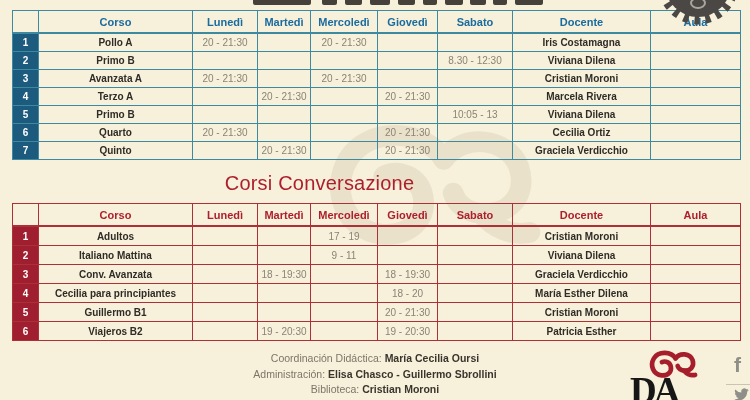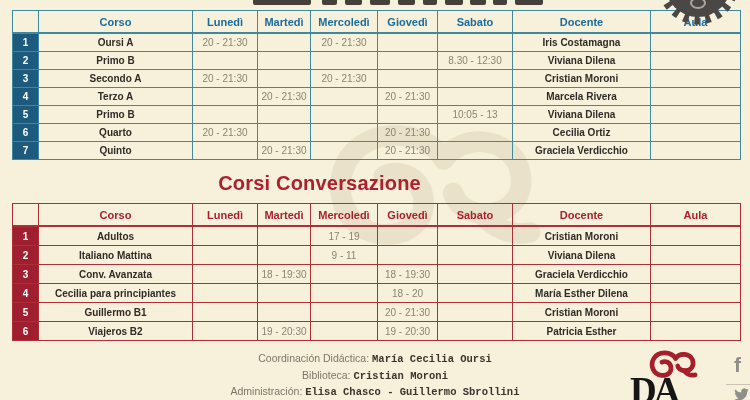--- a/index.html
+++ b/index.html
@@ -24,26 +24,26 @@
   .t2 td,.t2 th{border-color:#ad2f38;}
   .t2 th{color:#ad1f2d;}
   .t2 td{height:18px;}
   .t2 .num{background:#9f1f30;}
   .num{color:#ffffff;font-weight:bold;}
   .course{font-weight:bold;color:#2f2c27;}
   .time{color:#8b8374;}
   .doc{font-weight:bold;color:#2f2c27;}
   
   .sect-title{position:absolute;left:0;top:172px;width:639px;text-align:center;z-index:2;
-              font-size:20px;font-weight:bold;color:#ad1f2d;letter-spacing:0.2px;}
+              font-size:20px;font-weight:normal;color:#ad1f2d;letter-spacing:0.2px;}
   
   .credits{position:absolute;left:0;top:351px;width:750px;text-align:center;z-index:2;
            font-size:10.5px;line-height:15.5px;}
   .credits .lbl{color:#7d7668;}
-  .credits .val{color:#39352d;font-weight:bold;font-family:Liberation Mono, monospace;}
+  .credits .val{color:#39352d;font-weight:bold;}
   
   .logo-swirl{position:absolute;left:644px;top:349px;width:58px;height:34px;z-index:2;}
   .logo-da{position:absolute;left:630px;top:372px;z-index:2;font-family:"Liberation Serif",serif;
            font-weight:bold;font-size:37px;letter-spacing:-3px;color:#161616;line-height:1;}
   
   .fb{position:absolute;left:734px;top:353px;z-index:2;font-weight:bold;font-size:21px;color:#8f8f89;}
   .social-divider{position:absolute;left:726px;top:384px;width:24px;height:1px;background:#c9c4b6;z-index:2;}
   .bird{position:absolute;left:733px;top:388px;width:17px;height:13px;z-index:2;}
 </style>
 </head>
@@ -98,21 +98,21 @@
         <th>Lunedì</th>
         <th>Martedì</th>
         <th>Mercoledì</th>
         <th>Giovedì</th>
         <th>Sabato</th>
         <th>Docente</th>
         <th>Aula</th>
       </tr>
       <tr>
         <td class="num">1</td>
-        <td class="course">Oursi A</td>
+        <td class="course">Pollo A</td>
         <td class="time">20 - 21:30</td>
         <td class="time"></td>
         <td class="time">20 - 21:30</td>
         <td class="time"></td>
         <td class="time"></td>
         <td class="doc">Iris Costamagna</td>
         <td></td>
       </tr>
       <tr>
         <td class="num">2</td>
@@ -120,21 +120,21 @@
         <td class="time"></td>
         <td class="time"></td>
         <td class="time"></td>
         <td class="time"></td>
         <td class="time">8.30 - 12:30</td>
         <td class="doc">Viviana Dilena</td>
         <td></td>
       </tr>
       <tr>
         <td class="num">3</td>
-        <td class="course">Secondo A</td>
+        <td class="course">Avanzata A</td>
         <td class="time">20 - 21:30</td>
         <td class="time"></td>
         <td class="time">20 - 21:30</td>
         <td class="time"></td>
         <td class="time"></td>
         <td class="doc">Cristian Moroni</td>
         <td></td>
       </tr>
       <tr>
         <td class="num">4</td>
@@ -279,24 +279,24 @@
       </tr>
     </tbody>
       </table>
   </div>
 
   <div class="credits">
     <div>
       <span class="lbl">Coordinación Didáctica: </span><span class="val">María Cecilia Oursi</span>
     </div>
     <div>
-      <span class="lbl">Biblioteca: </span><span class="val">Cristian Moroni</span>
+      <span class="lbl">Administración: </span><span class="val">Elisa Chasco - Guillermo Sbrollini</span>
     </div>
     <div>
-      <span class="lbl">Administración: </span><span class="val">Elisa Chasco - Guillermo Sbrollini</span>
+      <span class="lbl">Biblioteca: </span><span class="val">Cristian Moroni</span>
     </div>
   </div>
 
   <svg class="logo-swirl" viewBox="0 0 120 80">
     <g fill="none" stroke="#a61e2b" stroke-width="11" stroke-linecap="round">
       <path d="M66 22 C 56 6, 26 4, 15 22 C 5 39, 14 60, 33 62 C 48 63, 57 54, 55 42 C 53 31, 42 27, 34 31"></path>
       <path d="M66 22 C 76 8, 100 10, 106 26 C 111 41, 101 52, 86 51 C 78 50, 73 46, 71 40"></path>
       <path d="M86 51 C 93 59, 102 63, 112 61"></path>
     </g>
   </svg>

